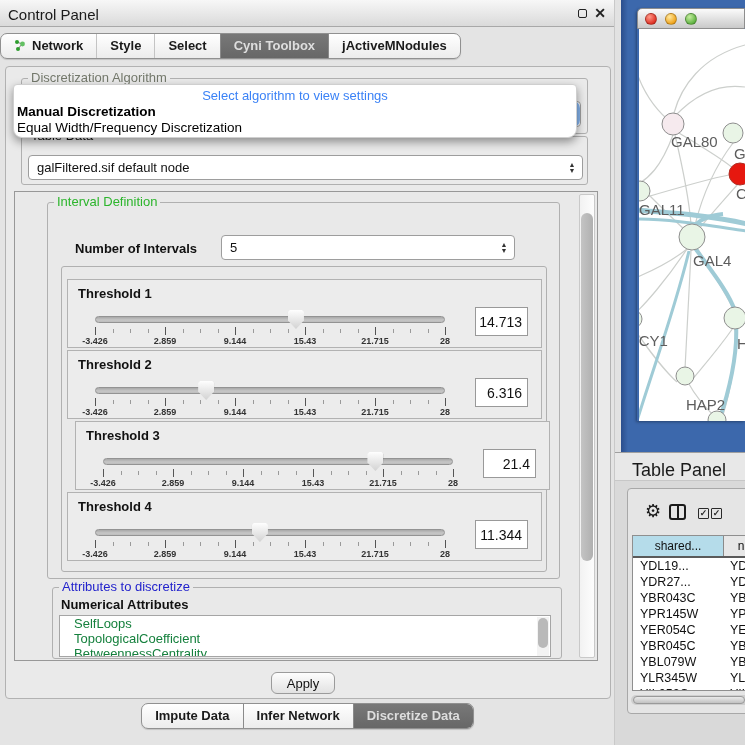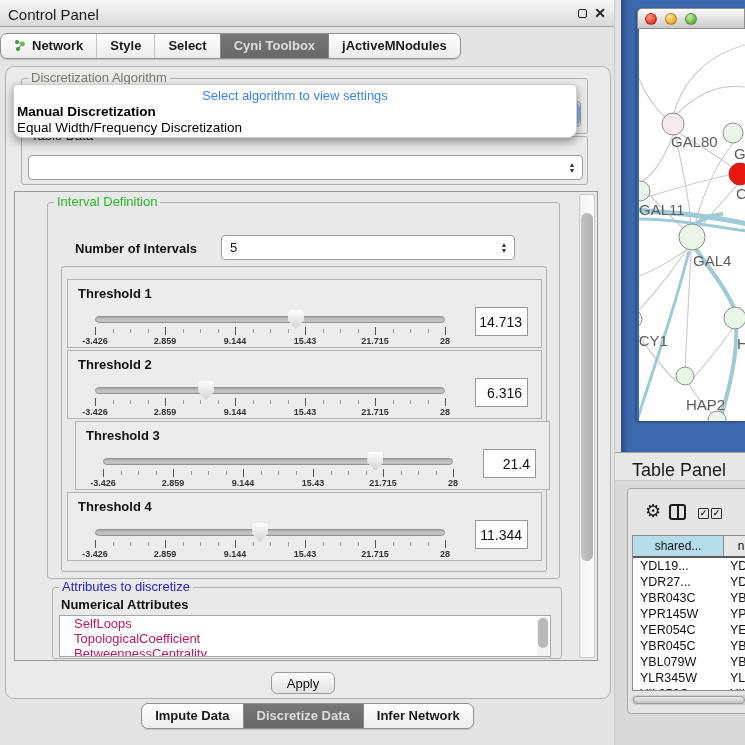--- a/index.html
+++ b/index.html
@@ -22,21 +22,21 @@
   .tab-capsule { display:flex; border:1px solid #909090; border-radius:7px; overflow:hidden;
     background:linear-gradient(#ffffff,#ececec); box-shadow:0 1px 1px rgba(0,0,0,.15); }
   .tab { padding:4px 13px 5px; font-size:13px; font-weight:bold; color:#1a1a1a; white-space:nowrap;
     display:flex; align-items:center; gap:6px; position:relative; }
   .tab + .tab { border-left:1px solid #c4c4c4; }
   .tab.dark { background:linear-gradient(#787878,#676767); color:#dedede; border-left:1px solid #8a8a8a; }
   .tab.after-dark { border-left:1px solid #8a8a8a; }
 
   
   .outer-panel { position:absolute; left:5px; top:66px; width:606px; height:633px;
-    background:#eaeaea; border:1px solid #b2b2b2; border-radius:9px; }
+    background:#eaeaea; border:1px solid #b2b2b2; border-radius:4px; }
 
   .group { position:absolute; border:1px solid #b0b0b0; border-radius:3px; }
   .group-title { position:absolute; top:-8px; left:6px; background:#eaeaea; padding:0 3px;
     font-size:13px; line-height:14px; white-space:nowrap; }
   .t-gray  { color:#73786b; }
   .t-green { color:#2cb52c; }
   .t-blue  { color:#2323cc; }
   .t-black { color:#111; }
 
   .combo { position:absolute; background:#fff; border:1px solid #9d9d9d; border-radius:4px;
@@ -85,21 +85,21 @@
   .scale-labels { position:absolute; left:27px; top:56px; width:350px; height:10px; }
   .scale-label { position:absolute; transform:translateX(-50%); font-size:9px; font-weight:bold; color:#333; white-space:nowrap; }
   .value-box { position:absolute; left:407px; top:27px; width:53px; height:29px; background:#fff;
     border:1px solid #999; font-size:14px; display:flex; align-items:center; justify-content:flex-end;
     padding-right:5px; }
 
   .attributes-group { left:37px; top:395px; width:510px; height:72px; }
   .attr-subtitle { position:absolute; left:8px; top:9px; font-size:13px; font-weight:bold; }
   .attr-list { position:absolute; left:6px; top:27px; width:492px; height:42px; background:#fff;
     border:1px solid #a5a5a5; overflow:hidden; }
-  .list-item { padding:1px 0 1px 14px; font-size:13px; line-height:13px; color:#be185d; white-space:nowrap; }
+  .list-item { padding:1px 0 1px 14px; font-size:13px; line-height:13px; color:#15803d; white-space:nowrap; }
   .attr-scrollbar { position:absolute; right:1px; top:1px; width:12px; height:40px; background:#f3f3f3; }
   .attr-scrollbar .thumb { position:absolute; left:1px; top:1px; width:10px; height:30px;
     background:#b9b9b9; border-radius:5px; }
 
   .apply-btn { position:absolute; left:265px; top:605px; width:64px; height:22px;
     background:linear-gradient(#fdfdfd,#e2e2e2); border:1px solid #9b9b9b; border-radius:6px;
     font-size:13px; display:flex; align-items:center; justify-content:center; }
 
   .bottom-tab-row { position:absolute; left:0; top:703px; width:615px; display:flex; justify-content:center; }
 
@@ -195,20 +195,21 @@
     <div class="group" style="left:15px; top:11px; width:567px; height:56px;">
       <div class="group-title t-gray">Discretization Algorithm</div>
       <div class="combo focused" style="left:8px; top:22px; width:551px; height:26px;">
         <span class="stepper">▲<br>▼</span>
       </div>
     </div>
 
     <div class="group" style="left:15px; top:69px; width:567px; height:49px;">
       <div class="group-title t-black">Table Data</div>
       <div class="combo" style="left:6px; top:18px; width:555px; height:25px;">
+        <span>galFiltered.sif default node</span>
         <span class="stepper">▲<br>▼</span>
       </div>
     </div>
 
     <div class="main-panel">
       <div class="group interval-group">
         <div class="group-title t-green">Interval Definition</div>
         <div class="noi-label">Number of Intervals</div>
         <div class="combo noi-combo">
           <span>5</span>
@@ -391,25 +392,25 @@
     </div>
 
     <div class="apply-btn">Apply</div>
   </div>
 
   <div class="bottom-tab-row">
     <div class="tab-capsule">
       <div class="tab">
           <span>Impute Data</span>
         </div>
+      <div class="tab after-dark">
+          <span>Infer Network</span>
+        </div>
       <div class="tab dark">
           <span>Discretize Data</span>
-        </div>
-      <div class="tab after-dark">
-          <span>Infer Network</span>
         </div>
     </div>
   </div>
 
   <div class="algo-popup">
     <div class="popup-prompt">Select algorithm to view settings</div>
     <div class="popup-item sel">Manual Discretization</div>
     <div class="popup-item plain">Equal Width/Frequency Discretization</div>
   </div>
 </div>

